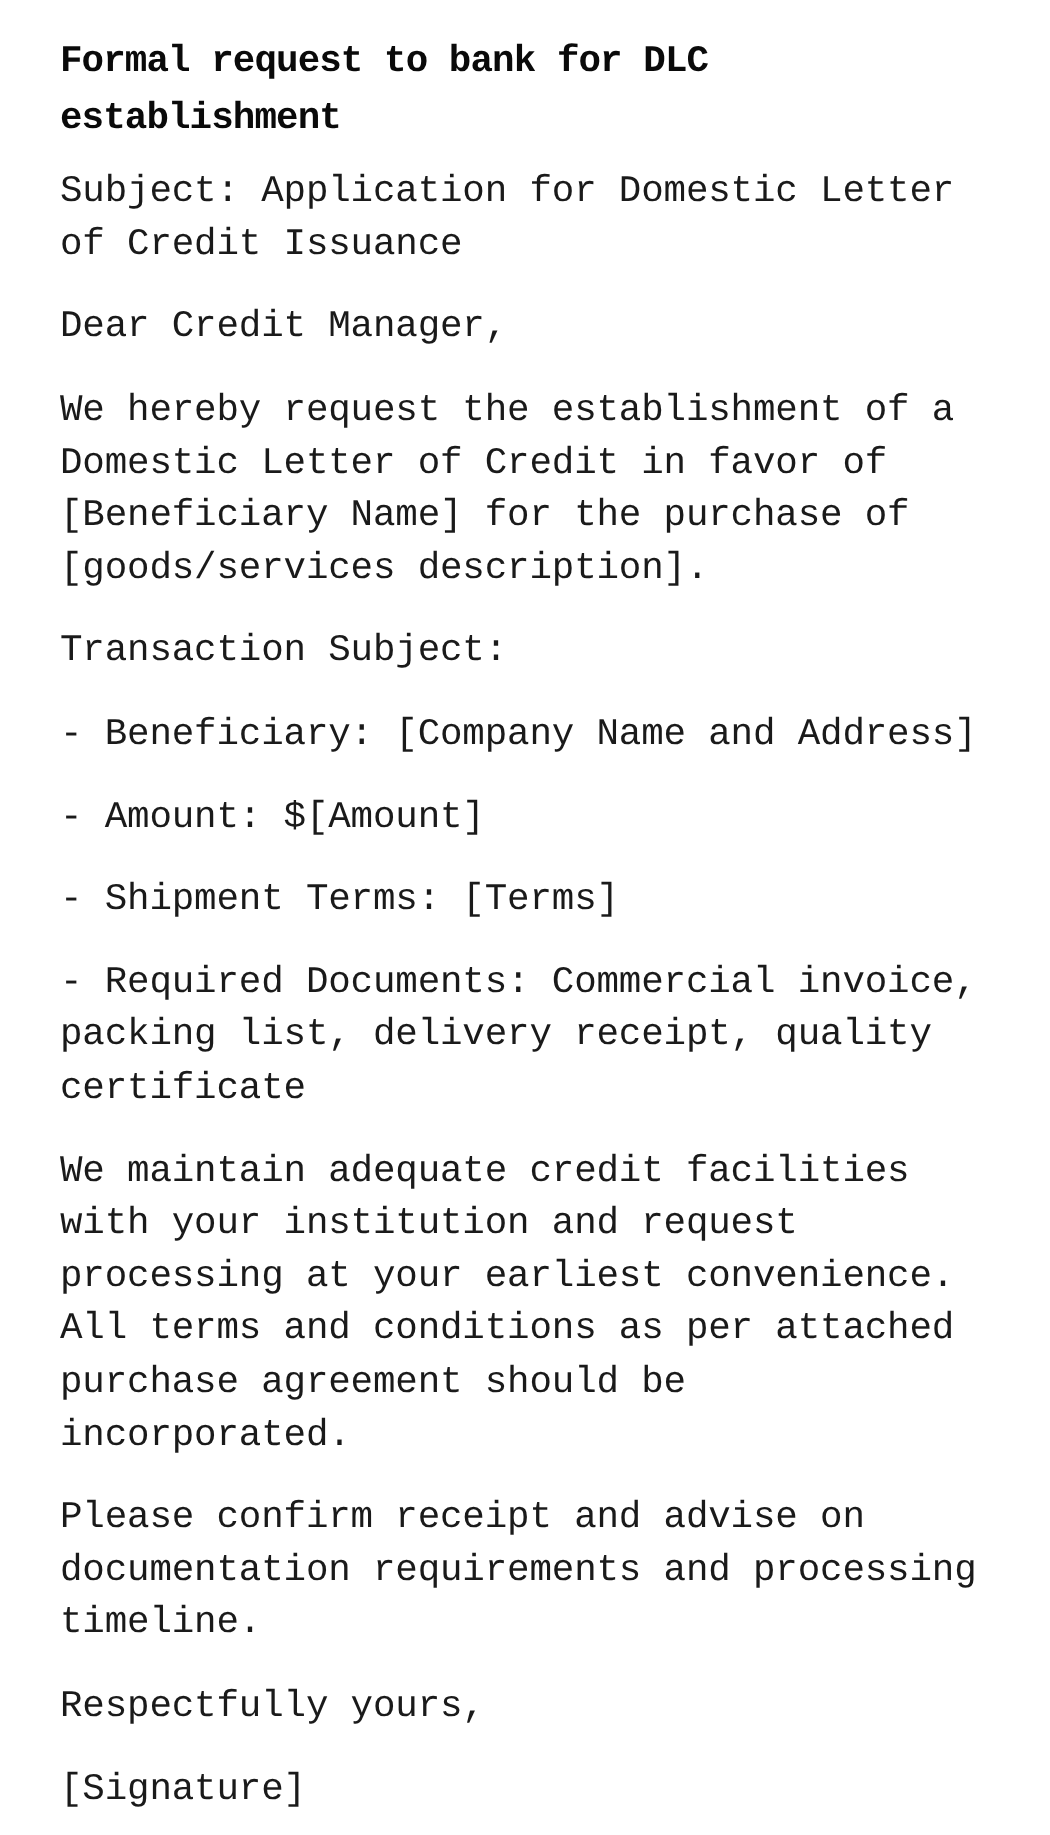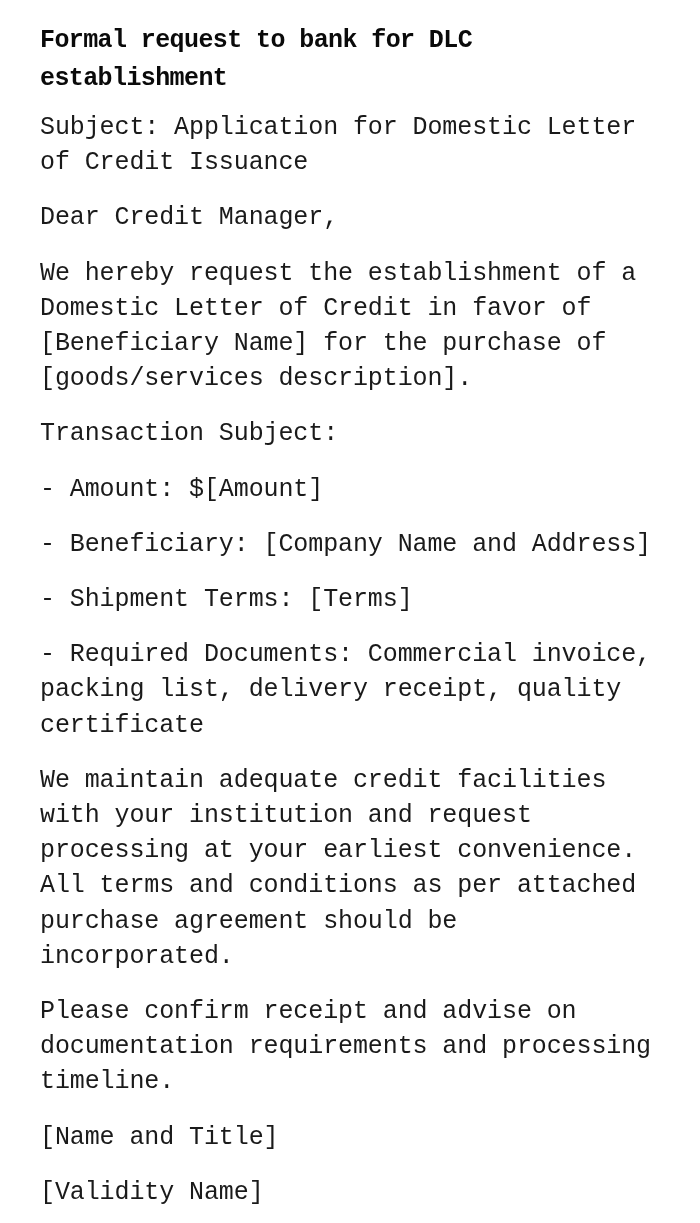--- a/index.html
+++ b/index.html
@@ -10,21 +10,23 @@
   </style>
 </head>
 <body>
 
 <div class="doc">
   <h1 class="title">Formal request to bank for DLC establishment</h1>
   <p class="p">Subject: Application for Domestic Letter of Credit Issuance</p>
   <p class="p">Dear Credit Manager,</p>
   <p class="p">We hereby request the establishment of a Domestic Letter of Credit in favor of [Beneficiary Name] for the purchase of [goods/services description].</p>
   <p class="p">Transaction Subject:</p>
+  <p class="p">- Beneficiary: [Company Name and Address]</p>
   <p class="p">- Amount: $[Amount]</p>
-  <p class="p">- Beneficiary: [Company Name and Address]</p>
   <p class="p">- Shipment Terms: [Terms]</p>
   <p class="p">- Required Documents: Commercial invoice, packing list, delivery receipt, quality certificate</p>
   <p class="p">We maintain adequate credit facilities with your institution and request processing at your earliest convenience. All terms and conditions as per attached purchase agreement should be incorporated.</p>
   <p class="p">Please confirm receipt and advise on documentation requirements and processing timeline.</p>
+  <p class="p">Respectfully yours,</p>
+  <p class="p">[Signature]</p>
   <p class="p">[Name and Title]</p>
   <p class="p">[Validity Name]</p>
 </div>
 
 </body></html>

